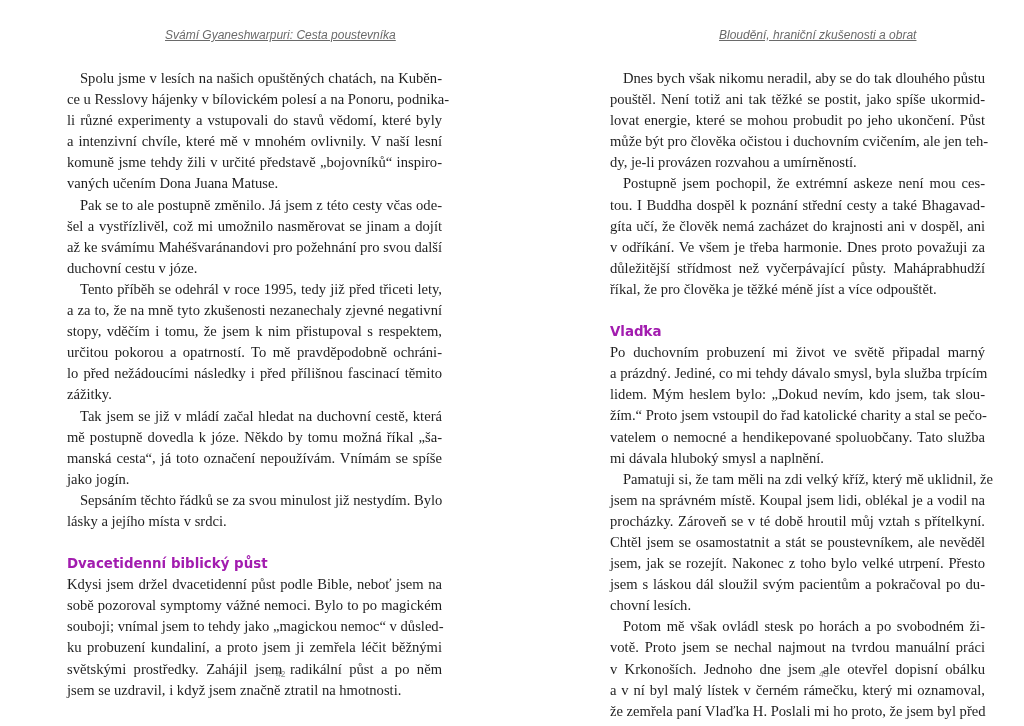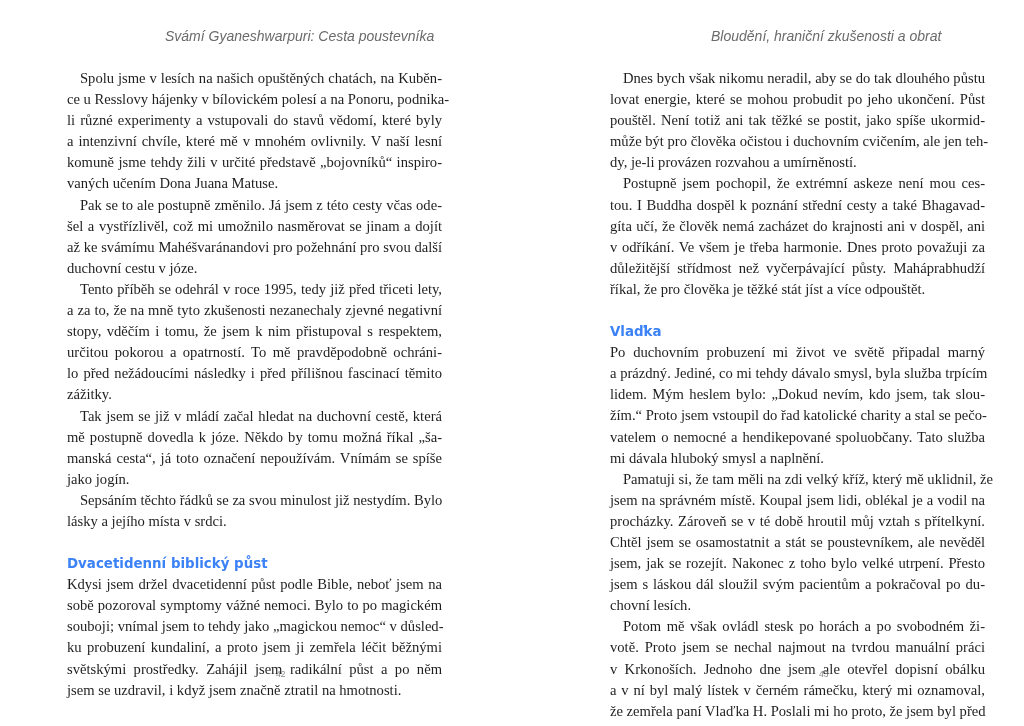--- a/index.html
+++ b/index.html
@@ -2,28 +2,28 @@
 <html><head>
 <meta charset="utf-8">
 <style>
   html, body { margin: 0; padding: 0; background: #ffffff; }
   body { width: 1024px; height: 726px; position: relative; overflow: hidden;
          font-family: "Liberation Serif", "DejaVu Serif", serif; color: #1e1e1e; }
   .page { position: absolute; top: 0; height: 726px; width: 512px; background: #fff; }
   .page.left { left: 0; }
   .page.right { left: 512px; }
   .running-head { position: absolute; top: 28px; font-family: "Liberation Sans", "DejaVu Sans", sans-serif;
-                  font-style: italic; font-size: 14px; color: #6a6a6a; white-space: nowrap; }
+                  font-style: italic; font-size: 12px; color: #6a6a6a; white-space: nowrap; text-decoration: underline; }
   .left .running-head { left: 165px; }
-  .right .running-head { left: 199px; }
+  .right .running-head { left: 207px; }
   .text-block { position: absolute; top: 68px; width: 375px; font-size: 14.6px; line-height: 21.1px; }
   .left .text-block { left: 67px; }
   .right .text-block { left: 98px; }
   .heading { margin: 21px 0 0 0; font-family: "DejaVu Sans", "Liberation Sans", sans-serif;
-             font-weight: bold; font-size: 13.4px; line-height: 21.1px; color: #3b82f6; }
+             font-weight: bold; font-size: 13.4px; line-height: 21.1px; color: #a21caf; }
   .folio { position: absolute; top: 669px; font-family: "Liberation Sans", "DejaVu Sans", sans-serif;
            font-size: 8.5px; color: #888; margin-left: 40px; }
   .left .folio { left: 236px; }
   .right .folio { left: 267px; }
   .line { display: block; text-align: justify; text-align-last: justify; white-space: nowrap; }
   .line.last { text-align-last: left; }
   .line.ind { padding-left: 13px; }
 </style>
 </head>
 <body>
@@ -74,32 +74,32 @@
       </div>
     </div>
   <div class="folio">42</div>
 </div>
 
 <div class="page right">
   <div class="running-head">Bloudění, hraniční zkušenosti a obrat</div>
   <div class="text-block" id="right-body">
       <div class="para-block">
         <span class="line ind">Dnes bych však nikomu neradil, aby se do tak dlouhého půstu</span>
+        <span class="line">pouštěl. Není totiž ani tak těžké se postit, jako spíše ukormid-</span>
         <span class="line">lovat energie, které se mohou probudit po jeho ukončení. Půst</span>
-        <span class="line">pouštěl. Není totiž ani tak těžké se postit, jako spíše ukormid-</span>
         <span class="line">může být pro člověka očistou i duchovním cvičením, ale jen teh-</span>
         <span class="line last">dy, je-li provázen rozvahou a umírněností.</span>
       </div>
       <div class="para-block">
         <span class="line ind">Postupně jsem pochopil, že extrémní askeze není mou ces-</span>
         <span class="line">tou. I Buddha dospěl k poznání střední cesty a také Bhagavad-</span>
         <span class="line">gíta učí, že člověk nemá zacházet do krajnosti ani v dospěl, ani</span>
         <span class="line">v odříkání. Ve všem je třeba harmonie. Dnes proto považuji za</span>
         <span class="line">důležitější střídmost než vyčerpávající půsty. Maháprabhudží</span>
-        <span class="line last">říkal, že pro člověka je těžké stát jíst a více odpouštět.</span>
+        <span class="line last">říkal, že pro člověka je těžké méně jíst a více odpouštět.</span>
       </div>
       <div class="heading">Vlaďka</div>
       <div class="para-block">
         <span class="line">Po duchovním probuzení mi život ve světě připadal marný</span>
         <span class="line">a prázdný. Jediné, co mi tehdy dávalo smysl, byla služba trpícím</span>
         <span class="line">lidem. Mým heslem bylo: „Dokud nevím, kdo jsem, tak slou-</span>
         <span class="line">žím.“ Proto jsem vstoupil do řad katolické charity a stal se pečo-</span>
         <span class="line">vatelem o nemocné a hendikepované spoluobčany. Tato služba</span>
         <span class="line last">mi dávala hluboký smysl a naplnění.</span>
       </div>

